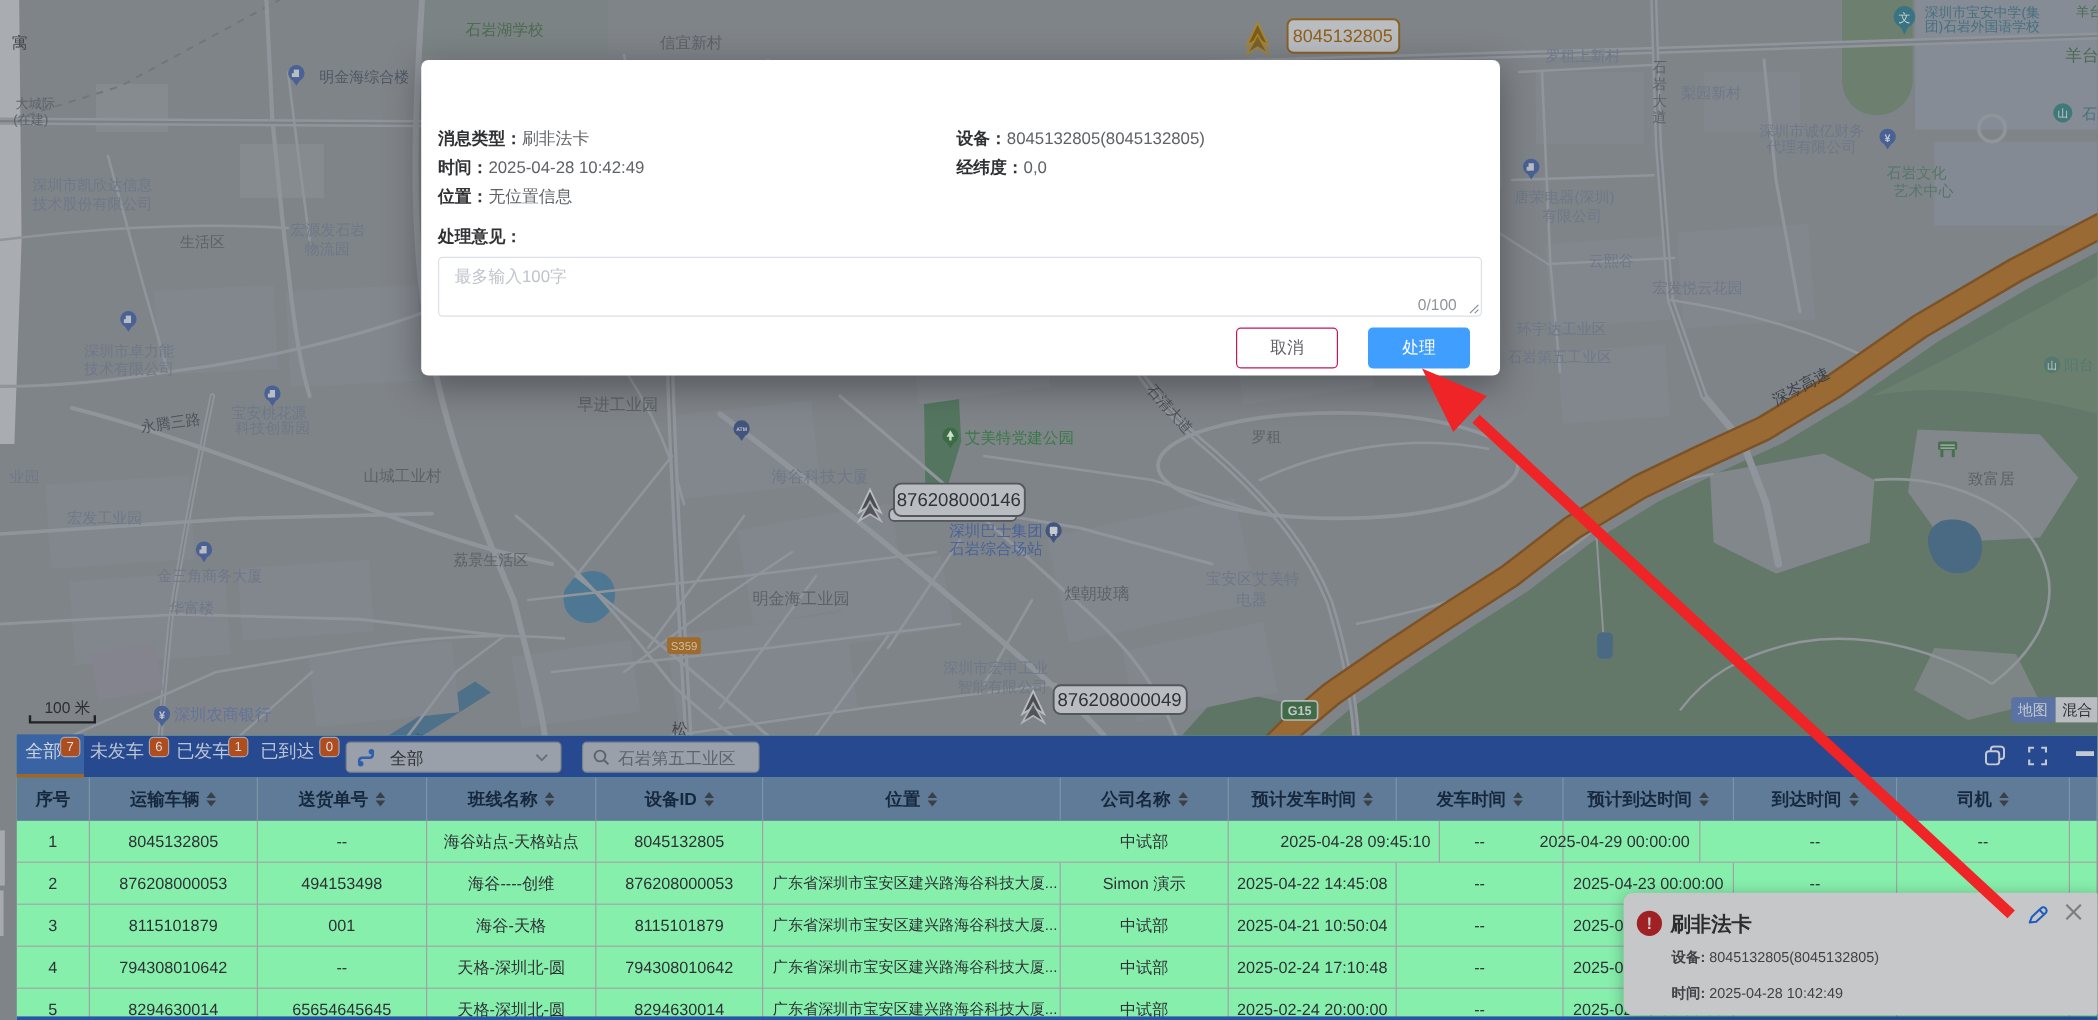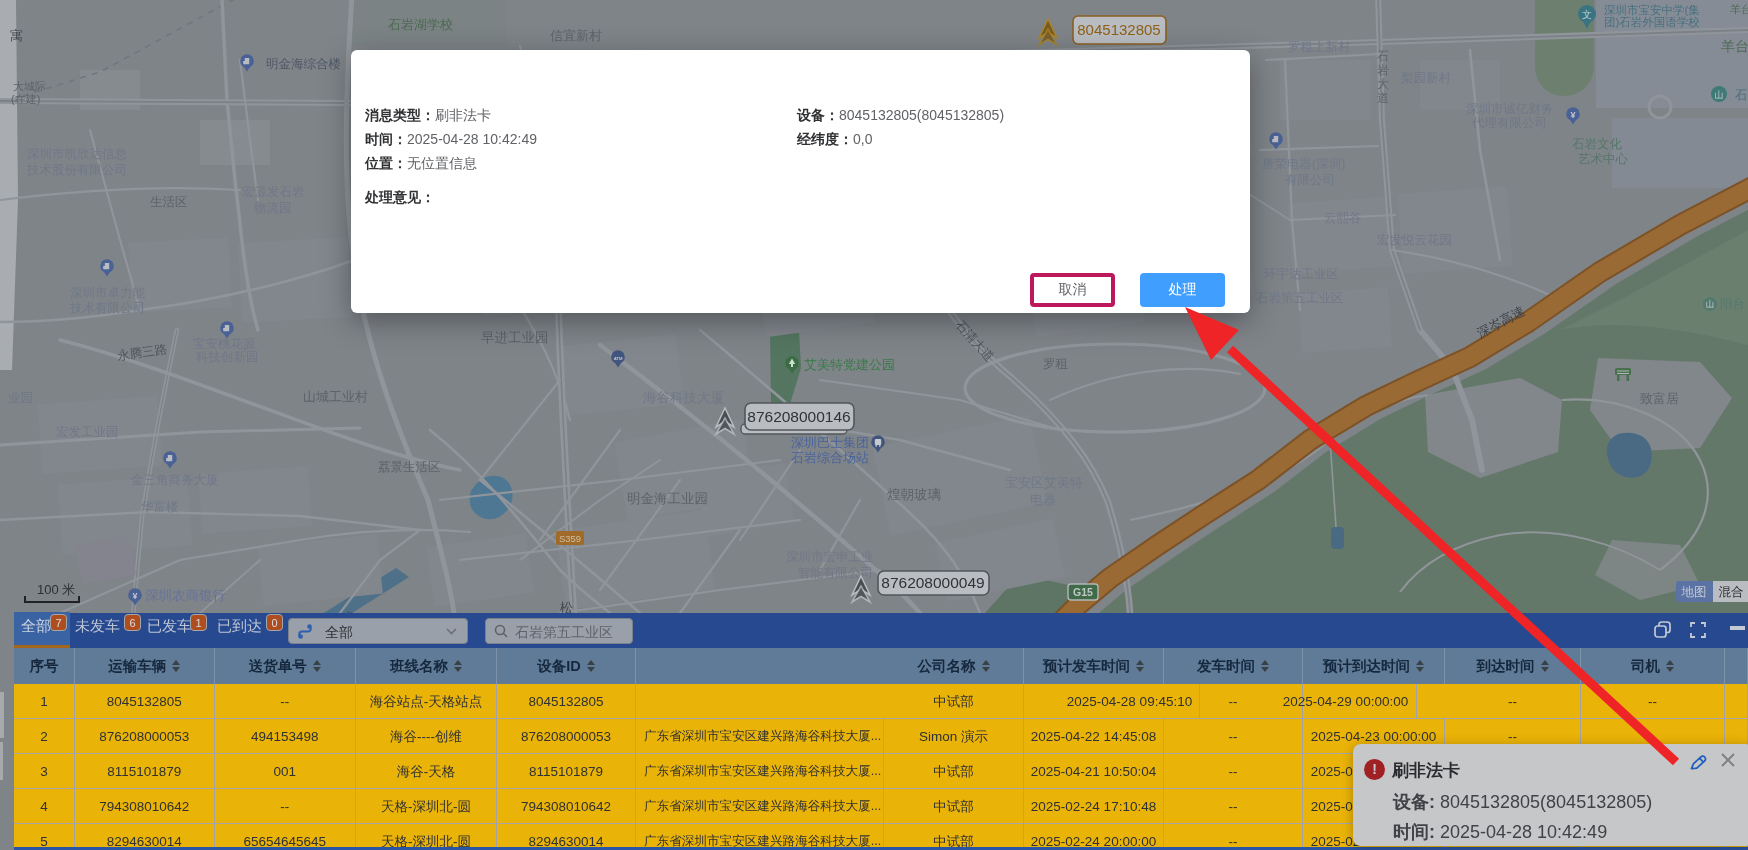--- a/index.html
+++ b/index.html
@@ -1,20 +1,20 @@
 <!DOCTYPE html>
 <html lang="zh"><head>
 <meta charset="utf-8">
 <style>
   html,body{margin:0;padding:0;background:#7f8489}
   *{box-sizing:border-box}
   #app{position:relative;width:1748px;height:850px;overflow:hidden;
        font-family:"Liberation Sans",sans-serif;background:#7f8489}
   
-  #panel{position:absolute;left:14px;top:613px;width:1734px;height:237px;background:#eab308}
+  #panel{position:absolute;left:14px;top:613px;width:1734px;height:237px;background:#86efac}
   #toolbar{position:absolute;left:0;top:0;width:1734px;height:35px;background:#27498f}
   .tabtxt{position:absolute;top:4px;font-size:15px;color:#bcc4d4}
   .badge{position:absolute;top:1px;width:17px;height:17px;border-radius:4px;background:#b04d1e;
          color:#d9dde3;font-size:11px;line-height:17px;text-align:center;border:1px solid #a2a7ae}
   #tab-active{position:absolute;left:0;top:-1px;width:56px;height:33px;background:#3a63a4}
   #tab-underline{position:absolute;left:0;top:32px;width:56px;height:3px;background:#a2661c}
   .tbox{position:absolute;top:5px;height:26px;background:#9aa0a9;border-radius:4px;border:1px solid #7c828b}
   
   #thead{position:absolute;left:0;top:35px;width:1734px;height:36px;background:#5f7b97}
   .th{position:absolute;top:0;height:36px;display:flex;align-items:center;justify-content:center;
@@ -28,37 +28,37 @@
   .td{position:absolute;top:0;height:35px;display:flex;align-items:center;justify-content:center;
       font-size:13.5px;color:#2f3134;border-right:1px solid #a2a3a6;overflow:hidden;white-space:nowrap}
   .td.loc{justify-content:flex-start;padding-left:8px;font-size:12.6px}
   #bluestrip{position:absolute;left:14px;top:847px;width:1734px;height:3px;background:#2a55a5}
   
   #notif{position:absolute;left:1353px;top:744px;width:400px;height:102px;background:#c6c7c9;
          border-radius:8px;box-shadow:0 2px 12px rgba(0,0,0,.28)}
   #notif .ic{position:absolute;left:11px;top:15px;width:21px;height:21px;border-radius:50%;background:#a02124;
              color:#c9cacc;font-weight:bold;font-size:14px;text-align:center;line-height:21px}
   #notif .tt{position:absolute;left:39px;top:15px;font-size:17px;font-weight:bold;color:#2a2c2f}
-  #notif .ln{position:absolute;left:40px;font-size:18px;color:#404247}
+  #notif .ln{position:absolute;left:40px;font-size:12px;color:#404247}
   #notif .ln b{font-weight:bold}
   
   #modal{position:absolute;left:351px;top:50px;width:899px;height:263px;background:#fff;
          border-radius:6px;box-shadow:0 8px 30px rgba(0,0,0,.35)}
   #mhead{position:absolute;left:0;top:0;width:899px;height:43px;background:#0d69d1;border-radius:6px 6px 0 0}
   #mhead .t{position:absolute;left:0;width:899px;top:0;height:43px;line-height:44px;text-align:center;
             color:#fff;font-size:17.5px}
   #mclose{position:absolute;right:20px;top:13px;width:15px;height:15px}
   .mrow{position:absolute;font-size:14px;color:#606266}
   .mrow b{color:#303133;font-weight:bold}
   #mta{position:absolute;left:14px;top:164px;width:870px;height:50px;border:1px solid #dcdfe6;border-radius:4px}
   #mta .ph{position:absolute;left:13px;top:7px;font-size:14px;color:#bfc3cb}
   #mta .cnt{position:absolute;right:20px;bottom:2px;font-size:13px;color:#909399}
   .btn{position:absolute;top:223px;width:85px;height:34px;border-radius:4px;font-size:14px;
        display:flex;align-items:center;justify-content:center}
-  #btn-cancel{left:679px;background:#fff;border:4px solid #be185d;color:#606266}
+  #btn-cancel{left:679px;background:#fff;border:1px solid #be185d;color:#606266}
   #btn-ok{left:789px;background:#409eff;color:#fff}
 </style>
 </head>
 <body>
 <div id="app">
 
   <svg id="map" width="1748" height="850" style="position:absolute;left:0;top:0">
     <polygon points="0,0 16,0 18,200 12,370 0,370" fill="#a9adb1"></polygon>
     <rect x="0" y="692" width="4" height="46" fill="#a6a9ad"></rect>
     <rect x="0" y="742" width="3" height="38" fill="#a6a9ad"></rect>
@@ -406,20 +406,24 @@
             <i class="dn"></i>
           </span></div>
       <div class="th" style="left:342px;width:141px">班线名称<span class="caret">
             <i class="up"></i>
             <i class="dn"></i>
           </span></div>
       <div class="th" style="left:483px;width:139px">设备ID<span class="caret">
             <i class="up"></i>
             <i class="dn"></i>
           </span></div>
+      <div class="th" style="left:622px;width:248px">位置<span class="caret">
+            <i class="up"></i>
+            <i class="dn"></i>
+          </span></div>
       <div class="th" style="left:870px;width:140px">公司名称<span class="caret">
             <i class="up"></i>
             <i class="dn"></i>
           </span></div>
       <div class="th" style="left:1010px;width:140px">预计发车时间<span class="caret">
             <i class="up"></i>
             <i class="dn"></i>
           </span></div>
       <div class="th" style="left:1150px;width:139px">发车时间<span class="caret">
             <i class="up"></i>
@@ -531,20 +535,27 @@
     </svg>
   </div>
 
   <div id="modal">
     <div class="mrow" style="left:14px;top:57px"><b>消息类型：</b>刷非法卡</div>
     <div class="mrow" style="left:446px;top:57px"><b>设备：</b>8045132805(8045132805)</div>
     <div class="mrow" style="left:14px;top:81px"><b>时间：</b>2025-04-28 10:42:49</div>
     <div class="mrow" style="left:446px;top:81px"><b>经纬度：</b>0,0</div>
     <div class="mrow" style="left:14px;top:105px"><b>位置：</b>无位置信息</div>
     <div class="mrow" style="left:14px;top:139px"><b>处理意见：</b></div>
+    <div id="mta">
+      <div class="ph">最多输入100字</div>
+      <div class="cnt">0/100</div>
+      <svg style="position:absolute;right:1px;bottom:1px" width="9" height="9" viewBox="0 0 9 9">
+        <path d="M8 1 L1 8 M8 5 L5 8" stroke="#8a8e94" stroke-width="1"></path>
+        </svg>
+    </div>
     <div class="btn" id="btn-cancel">取消</div>
     <div class="btn" id="btn-ok">处理</div>
   </div>
 
   <svg id="arrow" width="1748" height="850" style="position:absolute;left:0;top:0;pointer-events:none">
     <line x1="1676" y1="762" x2="1230" y2="349" stroke="#ee2426" stroke-width="9"></line>
     <polygon points="1185,307 1239,330 1211,360" fill="#ee2426"></polygon>
   </svg>
 </div>
 

